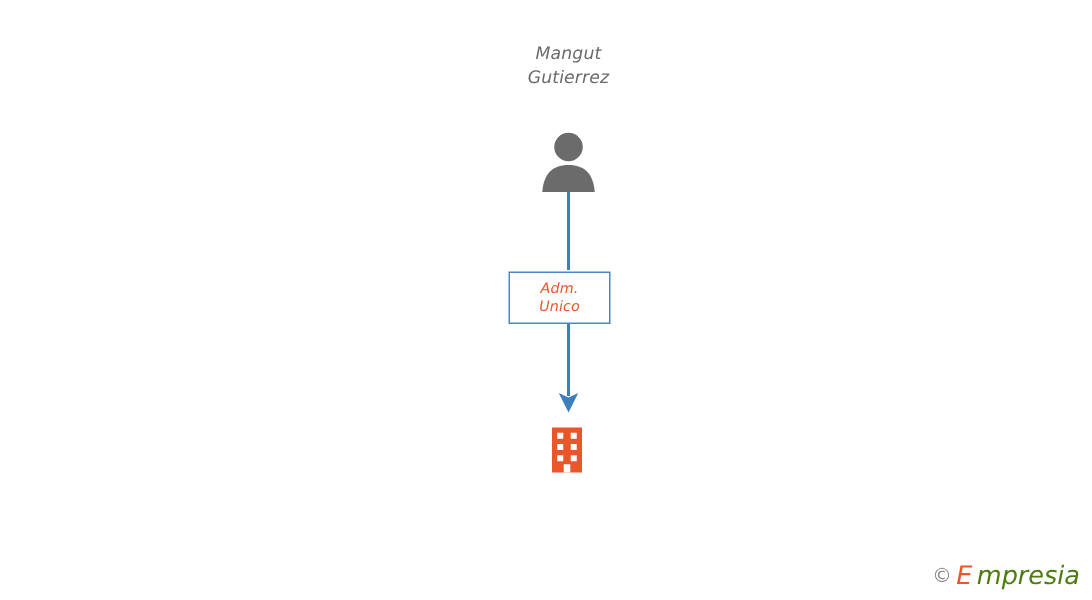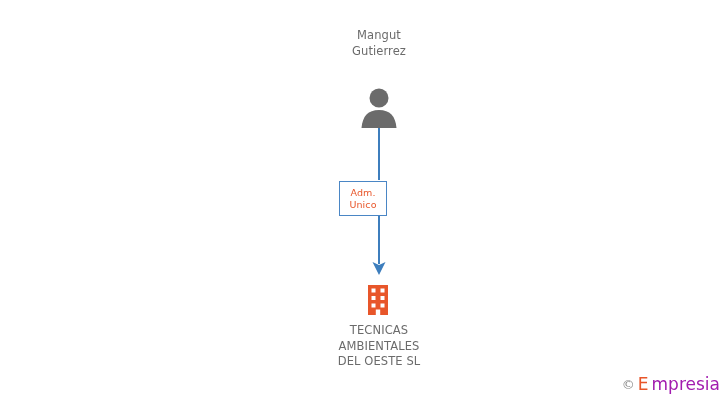--- a/index.html
+++ b/index.html
@@ -10,20 +10,21 @@
     width: 728px;
     height: 400px;
     background: #ffffff;
     font-family: "DejaVu Sans", sans-serif;
     overflow: hidden;
   }
   .canvas {
     position: relative;
     width: 728px;
     height: 400px;
+    font-style: italic;
   }
 
   
   .person-label {
     position: absolute;
     left: 304px;
     top: 28px;
     width: 150px;
     text-align: center;
     font-size: 11.5px;
@@ -62,21 +63,21 @@
     top: 258px;
     width: 18px;
     height: 18px;
   }
 
   
   .role-box {
     position: absolute;
     left: 339px;
     top: 181px;
-    width: 48px;
+    width: 68px;
     height: 35px;
     border: 1px solid #4a86c5;
     background: #ffffff;
     box-sizing: border-box;
     display: flex;
     flex-direction: column;
     align-items: center;
     justify-content: center;
   }
   .role-box span {
@@ -120,21 +121,21 @@
   }
   .watermark .copy {
     font-size: 13px;
     color: #8a8a8a;
   }
   .watermark .brand-e {
     color: #e8562a;
     font-weight: normal;
   }
   .watermark .brand-rest {
-    color: #a21caf;
+    color: #4d7c0f;
   }
 </style>
 </head>
 <body>
 
 <div class="canvas">
 
   <div class="person-label">
     <div>Mangut</div>
     <div>Gutierrez</div>
@@ -167,25 +168,20 @@
       <rect x="10.5" y="5.5" width="4" height="4" fill="#ffffff"></rect>
       <rect x="19.5" y="5.5" width="4" height="4" fill="#ffffff"></rect>
       <rect x="10.5" y="13" width="4" height="4" fill="#ffffff"></rect>
       <rect x="19.5" y="13" width="4" height="4" fill="#ffffff"></rect>
       <rect x="10.5" y="20.5" width="4" height="4" fill="#ffffff"></rect>
       <rect x="19.5" y="20.5" width="4" height="4" fill="#ffffff"></rect>
       <rect x="14.8" y="26.5" width="4.4" height="5.5" fill="#ffffff"></rect>
     </svg>
   </div>
 
-  <div class="company-label">
-    <div>TECNICAS</div>
-    <div>AMBIENTALES</div>
-    <div>DEL OESTE SL</div>
-  </div>
 
   <div class="watermark">
     <span class="copy">©</span>
     <span class="brand-e">E</span>
     <span class="brand-rest">mpresia</span>
   </div>
 
 </div>
 
 </body></html>

